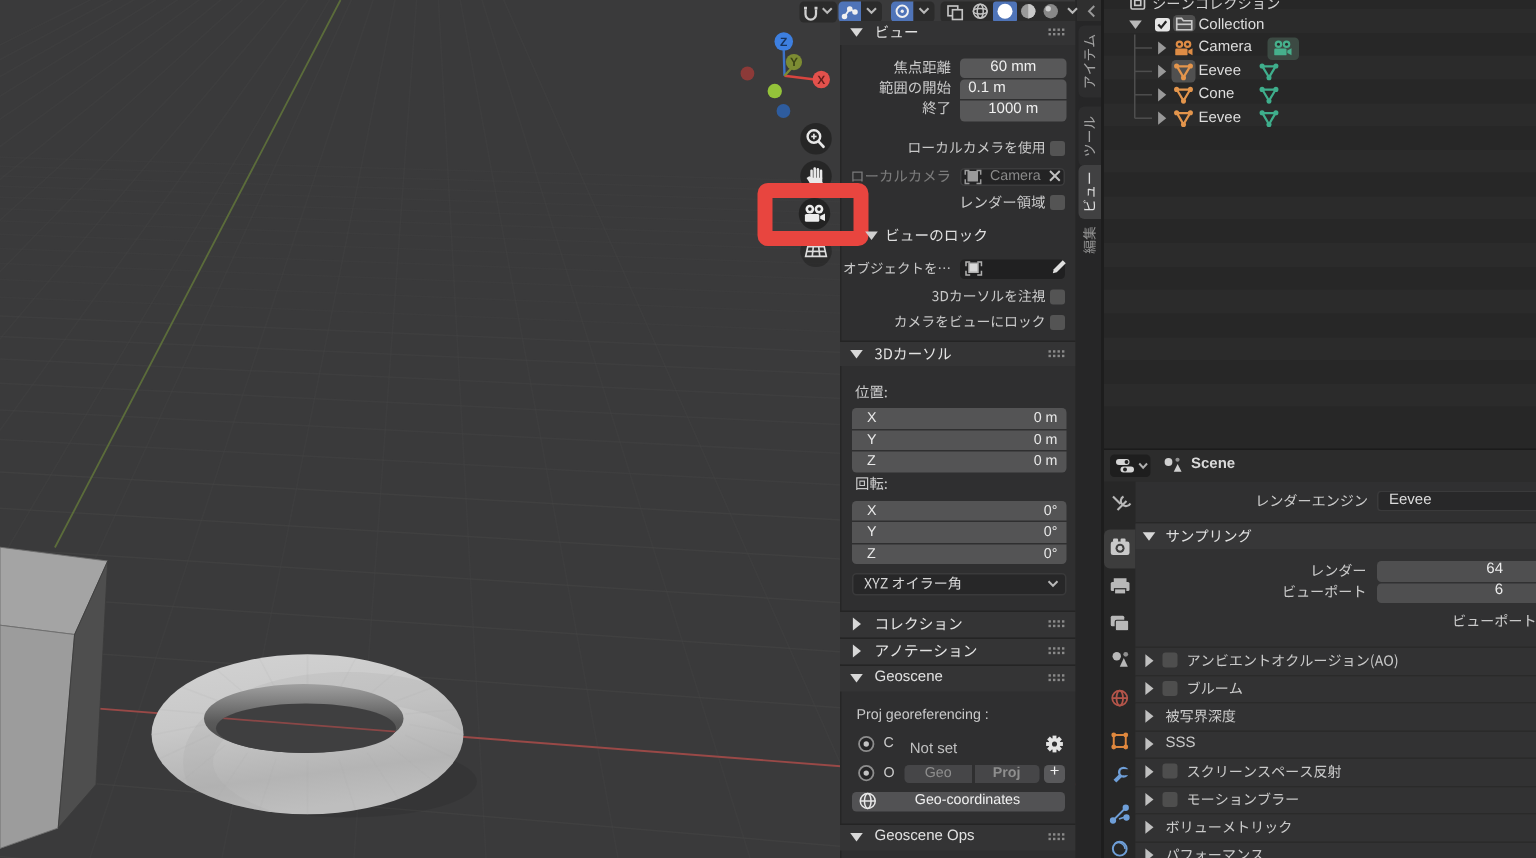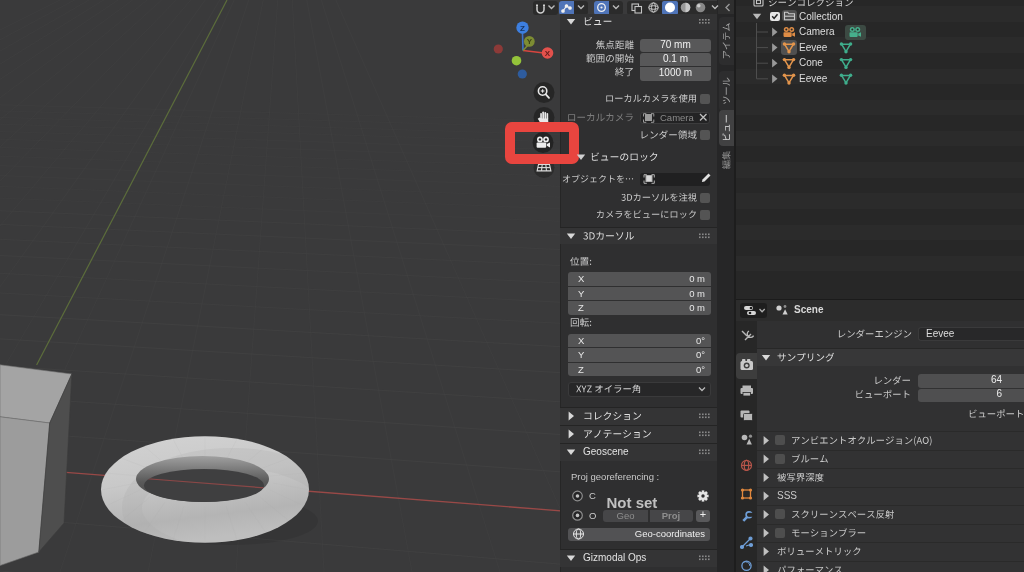--- a/index.html
+++ b/index.html
@@ -152,23 +152,23 @@
     <div style="position:absolute;left:533px;top:1px;width:25px;height:14px;background:#2b2b2b;border-radius:3px"></div>
     <div style="position:absolute;left:559px;top:1px;width:15px;height:14px;background:#4f74b8;border-radius:3px 0 0 3px"></div>
     <div style="position:absolute;left:574px;top:1px;width:14px;height:14px;background:#2b2b2b;border-radius:0 3px 3px 0"></div>
     <div style="position:absolute;left:594px;top:1px;width:15px;height:14px;background:#4f74b8;border-radius:3px 0 0 3px"></div>
     <div style="position:absolute;left:609px;top:1px;width:14px;height:14px;background:#2b2b2b;border-radius:0 3px 3px 0"></div>
     <div style="position:absolute;left:627px;top:1px;width:96px;height:14px;background:#2b2b2b;border-radius:3px"></div>
     <div style="position:absolute;left:662px;top:1px;width:16px;height:14px;background:#4f74b8;border-radius:2px"></div>
     <div style="position:absolute;left:560px;top:14px;width:157px;height:558px;background:#2f2f30;border-left:1px solid #262626"></div>
     <div style="position:absolute;left:560px;top:14px;width:157px;height:16px;background:#333334"></div>
     <div style="position:absolute;left:640px;top:38.5px;width:71px;height:13px;background:#585859;border-radius:3px"></div>
-    <div style="position:absolute;left:645.5px;top:38.8px;width:60px;font-size:10px;color:#f0f0f0;text-align:center;font-weight:normal;letter-spacing:0">70 mm</div>
+    <div style="position:absolute;left:645.5px;top:38.8px;width:60px;font-size:10px;color:#f0f0f0;text-align:center;font-weight:normal;letter-spacing:0">60 mm</div>
     <div style="position:absolute;left:640px;top:53px;width:71px;height:13px;background:#585859;border-radius:3px 3px 0 0"></div>
-    <div style="position:absolute;left:645.5px;top:53.3px;width:60px;font-size:10px;color:#f0f0f0;text-align:center;font-weight:normal;letter-spacing:0">0.1 m</div>
+    <div style="position:absolute;left:645.5px;top:53.3px;width:60px;font-size:10px;color:#f0f0f0;text-align:left;font-weight:normal;letter-spacing:0">0.1 m</div>
     <div style="position:absolute;left:640px;top:67px;width:71px;height:13.5px;background:#585859;border-radius:0 0 3px 3px"></div>
     <div style="position:absolute;left:645.5px;top:67.3px;width:60px;font-size:10px;color:#f0f0f0;text-align:center;font-weight:normal;letter-spacing:0">1000 m</div>
     <div style="position:absolute;left:699.5px;top:93.5px;width:10px;height:10px;background:#545454;border-radius:2px"></div>
     <div style="position:absolute;left:640px;top:111.5px;width:70px;height:12.5px;background:#232324;border:1px solid #3c3c3d;border-radius:3px"></div>
     <div style="position:absolute;left:660px;top:111.6px;width:50px;font-size:9.5px;color:#8a8a8a;font-weight:normal;letter-spacing:0">Camera</div>
     <div style="position:absolute;left:699.5px;top:130px;width:10px;height:10px;background:#545454;border-radius:2px"></div>
     <div style="position:absolute;left:640px;top:172.5px;width:70px;height:13px;background:#202021;border-radius:3px"></div>
     <div style="position:absolute;left:699.5px;top:192.5px;width:10px;height:10px;background:#545454;border-radius:2px"></div>
     <div style="position:absolute;left:699.5px;top:209.5px;width:10px;height:10px;background:#545454;border-radius:2px"></div>
     <div style="position:absolute;left:560px;top:227px;width:157px;height:1px;background:#242424"></div>
@@ -194,33 +194,33 @@
     <div style="position:absolute;left:568px;top:381.5px;width:143px;height:15px;background:#272728;border:1px solid #3a3a3b;border-radius:3px"></div>
     <div style="position:absolute;left:560px;top:407px;width:157px;height:1px;background:#242424"></div>
     <div style="position:absolute;left:560px;top:408px;width:157px;height:17px;background:#343435"></div>
     <div style="position:absolute;left:560px;top:425px;width:157px;height:1px;background:#242424"></div>
     <div style="position:absolute;left:560px;top:426px;width:157px;height:17px;background:#343435"></div>
     <div style="position:absolute;left:560px;top:443px;width:157px;height:1px;background:#242424"></div>
     <div style="position:absolute;left:560px;top:444px;width:157px;height:17px;background:#343435"></div>
     <div style="position:absolute;left:583px;top:445.8px;width:100px;font-size:10px;color:#e2e2e2;font-weight:normal;letter-spacing:0">Geoscene</div>
     <div style="position:absolute;left:571px;top:470.6px;width:140px;font-size:9.5px;color:#c9c9c9;font-weight:normal;letter-spacing:0">Proj georeferencing :</div>
     <div style="position:absolute;left:589px;top:490.1px;width:15px;font-size:9.5px;color:#cccccc;font-weight:normal;letter-spacing:0">C</div>
-    <div style="position:absolute;left:606.5px;top:494px;width:60px;font-size:15px;color:#c0c0c0;font-weight:bold;letter-spacing:0">Not set</div>
+    <div style="position:absolute;left:606.5px;top:494px;width:60px;font-size:10px;color:#c0c0c0;font-weight:normal;letter-spacing:0">Not set</div>
     <div style="position:absolute;left:589px;top:509.5px;width:15px;font-size:9.5px;color:#cccccc;font-weight:normal;letter-spacing:0">O</div>
     <div style="position:absolute;left:603px;top:509.5px;width:45px;height:12.5px;background:#464648;border-radius:3px 0 0 3px"></div>
     <div style="position:absolute;left:605.5px;top:509.5px;width:40px;font-size:9.5px;color:#8e8e8e;text-align:center;font-weight:normal;letter-spacing:0">Geo</div>
     <div style="position:absolute;left:649.5px;top:509.5px;width:43px;height:12.5px;background:#464648;border-radius:0 3px 3px 0"></div>
     <div style="position:absolute;left:651.0px;top:509.5px;width:40px;font-size:9.5px;color:#8e8e8e;text-align:center;font-weight:bold;letter-spacing:0">Proj</div>
     <div style="position:absolute;left:696px;top:509.5px;width:14px;height:12.5px;background:#59595b;border-radius:3px"></div>
     <div style="position:absolute;left:696.0px;top:508.2px;width:14px;font-size:11px;color:#f0f0f0;text-align:center;font-weight:normal;letter-spacing:0">+</div>
     <div style="position:absolute;left:568px;top:527.5px;width:142px;height:13.5px;background:#525254;border-radius:3px"></div>
-    <div style="position:absolute;left:585.0px;top:528.1px;width:120px;font-size:9.5px;color:#f0f0f0;text-align:right;font-weight:normal;letter-spacing:0">Geo-coordinates</div>
+    <div style="position:absolute;left:585.0px;top:528.1px;width:120px;font-size:9.5px;color:#f0f0f0;text-align:center;font-weight:normal;letter-spacing:0">Geo-coordinates</div>
     <div style="position:absolute;left:560px;top:549px;width:157px;height:1px;background:#242424"></div>
     <div style="position:absolute;left:560px;top:550px;width:157px;height:17px;background:#343435"></div>
-    <div style="position:absolute;left:583px;top:551.8px;width:110px;font-size:10px;color:#e2e2e2;font-weight:normal;letter-spacing:0">Gizmodal Ops</div>
+    <div style="position:absolute;left:583px;top:551.8px;width:110px;font-size:10px;color:#e2e2e2;font-weight:normal;letter-spacing:0">Geoscene Ops</div>
     <div style="position:absolute;left:717px;top:0px;width:17px;height:572px;background:#262627"></div>
     <div style="position:absolute;left:718px;top:0px;width:16px;height:14px;background:#2f2f2f"></div>
     <div style="position:absolute;left:719px;top:17.0px;width:15px;height:48px;background:#2d2d2e;border-radius:4px 0 0 4px"></div>
     <div style="position:absolute;left:719px;top:71.0px;width:15px;height:40px;background:#2d2d2e;border-radius:4px 0 0 4px"></div>
     <div style="position:absolute;left:719px;top:110px;width:15px;height:36px;background:#414142;border-radius:4px 0 0 4px"></div>
     <div style="position:absolute;left:734px;top:0px;width:2px;height:572px;background:#1d1d1d"></div>
     <div style="position:absolute;left:736px;top:0px;width:288px;height:299px;background:#272727"></div>
     <div style="position:absolute;left:736px;top:6.1px;width:288px;height:15.6px;background:#2b2b2b"></div>
     <div style="position:absolute;left:736px;top:37.3px;width:288px;height:15.6px;background:#2b2b2b"></div>
     <div style="position:absolute;left:736px;top:68.5px;width:288px;height:15.6px;background:#2b2b2b"></div>

